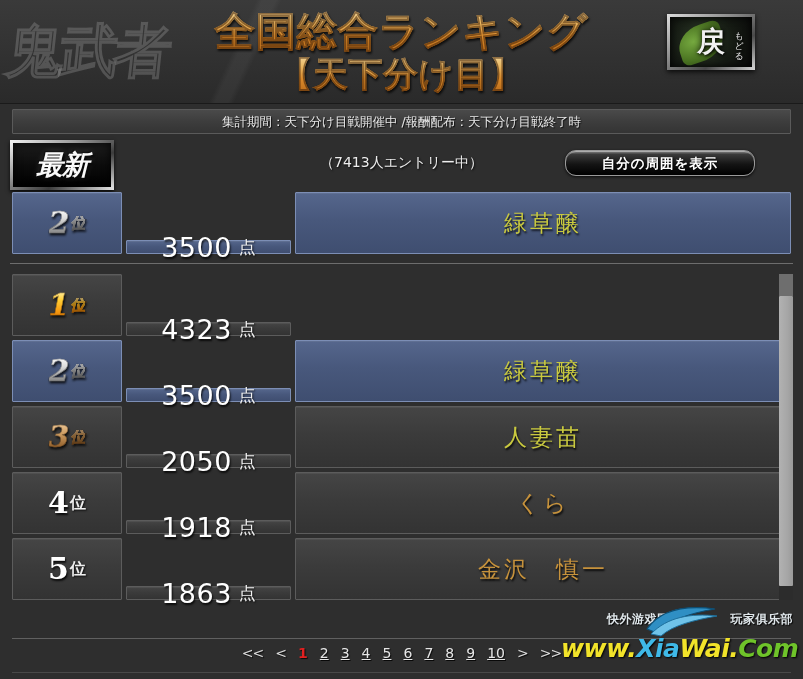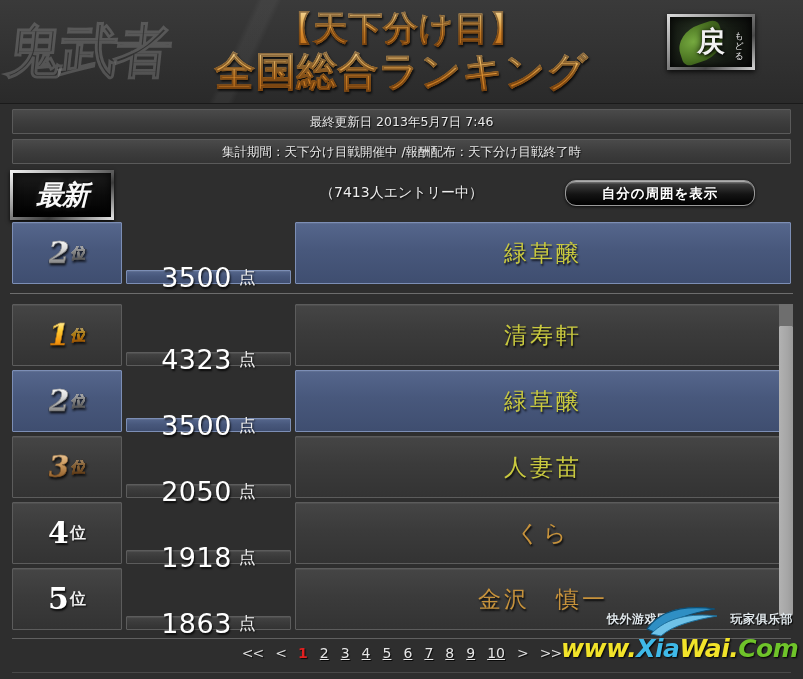--- a/index.html
+++ b/index.html
@@ -428,32 +428,31 @@
 </head>
 <body>
 
 <div id="app">
 
   <div class="header">
     <div class="header-ghost">鬼武者</div>
     <div class="header-ghost-diag"></div>
 
     <div class="header-title">
+      <span class="title-line title-line-2">全国総合ランキング</span>
       <span class="title-line title-line-1">【天下分け目】</span>
-      <span class="title-line title-line-2">全国総合ランキング</span>
     </div>
 
     <div class="back-button">
       <div class="back-leaf"></div>
       <div class="back-glyph">戻</div>
       <div class="back-sub">もどる</div>
     </div>
   </div>
 
-  <div class="info-bar">最終更新日 2013年5月7日 7:46</div>
   <div class="info-bar">集計期間：天下分け目戦開催中 /報酬配布：天下分け目戦終了時</div>
 
   <div class="toolbar">
     <div class="latest-badge">
       <span class="latest-badge-text">最新</span>
     </div>
     <div class="entry-count">（7413人エントリー中）</div>
     <div class="around-me-button">
       <span class="around-me-label">自分の周囲を表示</span>
     </div>
@@ -483,23 +482,20 @@
     <div class="scroll-thumb"></div>
   <div class="rank-row">
         <div class="cell cell-rank rank-gold">
           <span class="rank-num">1</span>
           <span class="rank-suffix">位</span>
         </div>
         <div class="cell cell-score">
           <span class="score-value">4323</span>
           <span class="score-unit">点</span>
         </div>
-        <div class="cell cell-name">
-          <span class="player-name name-top">清寿軒</span>
-        </div>
       </div>
       <div class="rank-row highlight">
         <div class="cell cell-rank rank-silver">
           <span class="rank-num">2</span>
           <span class="rank-suffix">位</span>
         </div>
         <div class="cell cell-score">
           <span class="score-value">3500</span>
           <span class="score-unit">点</span>
         </div>

